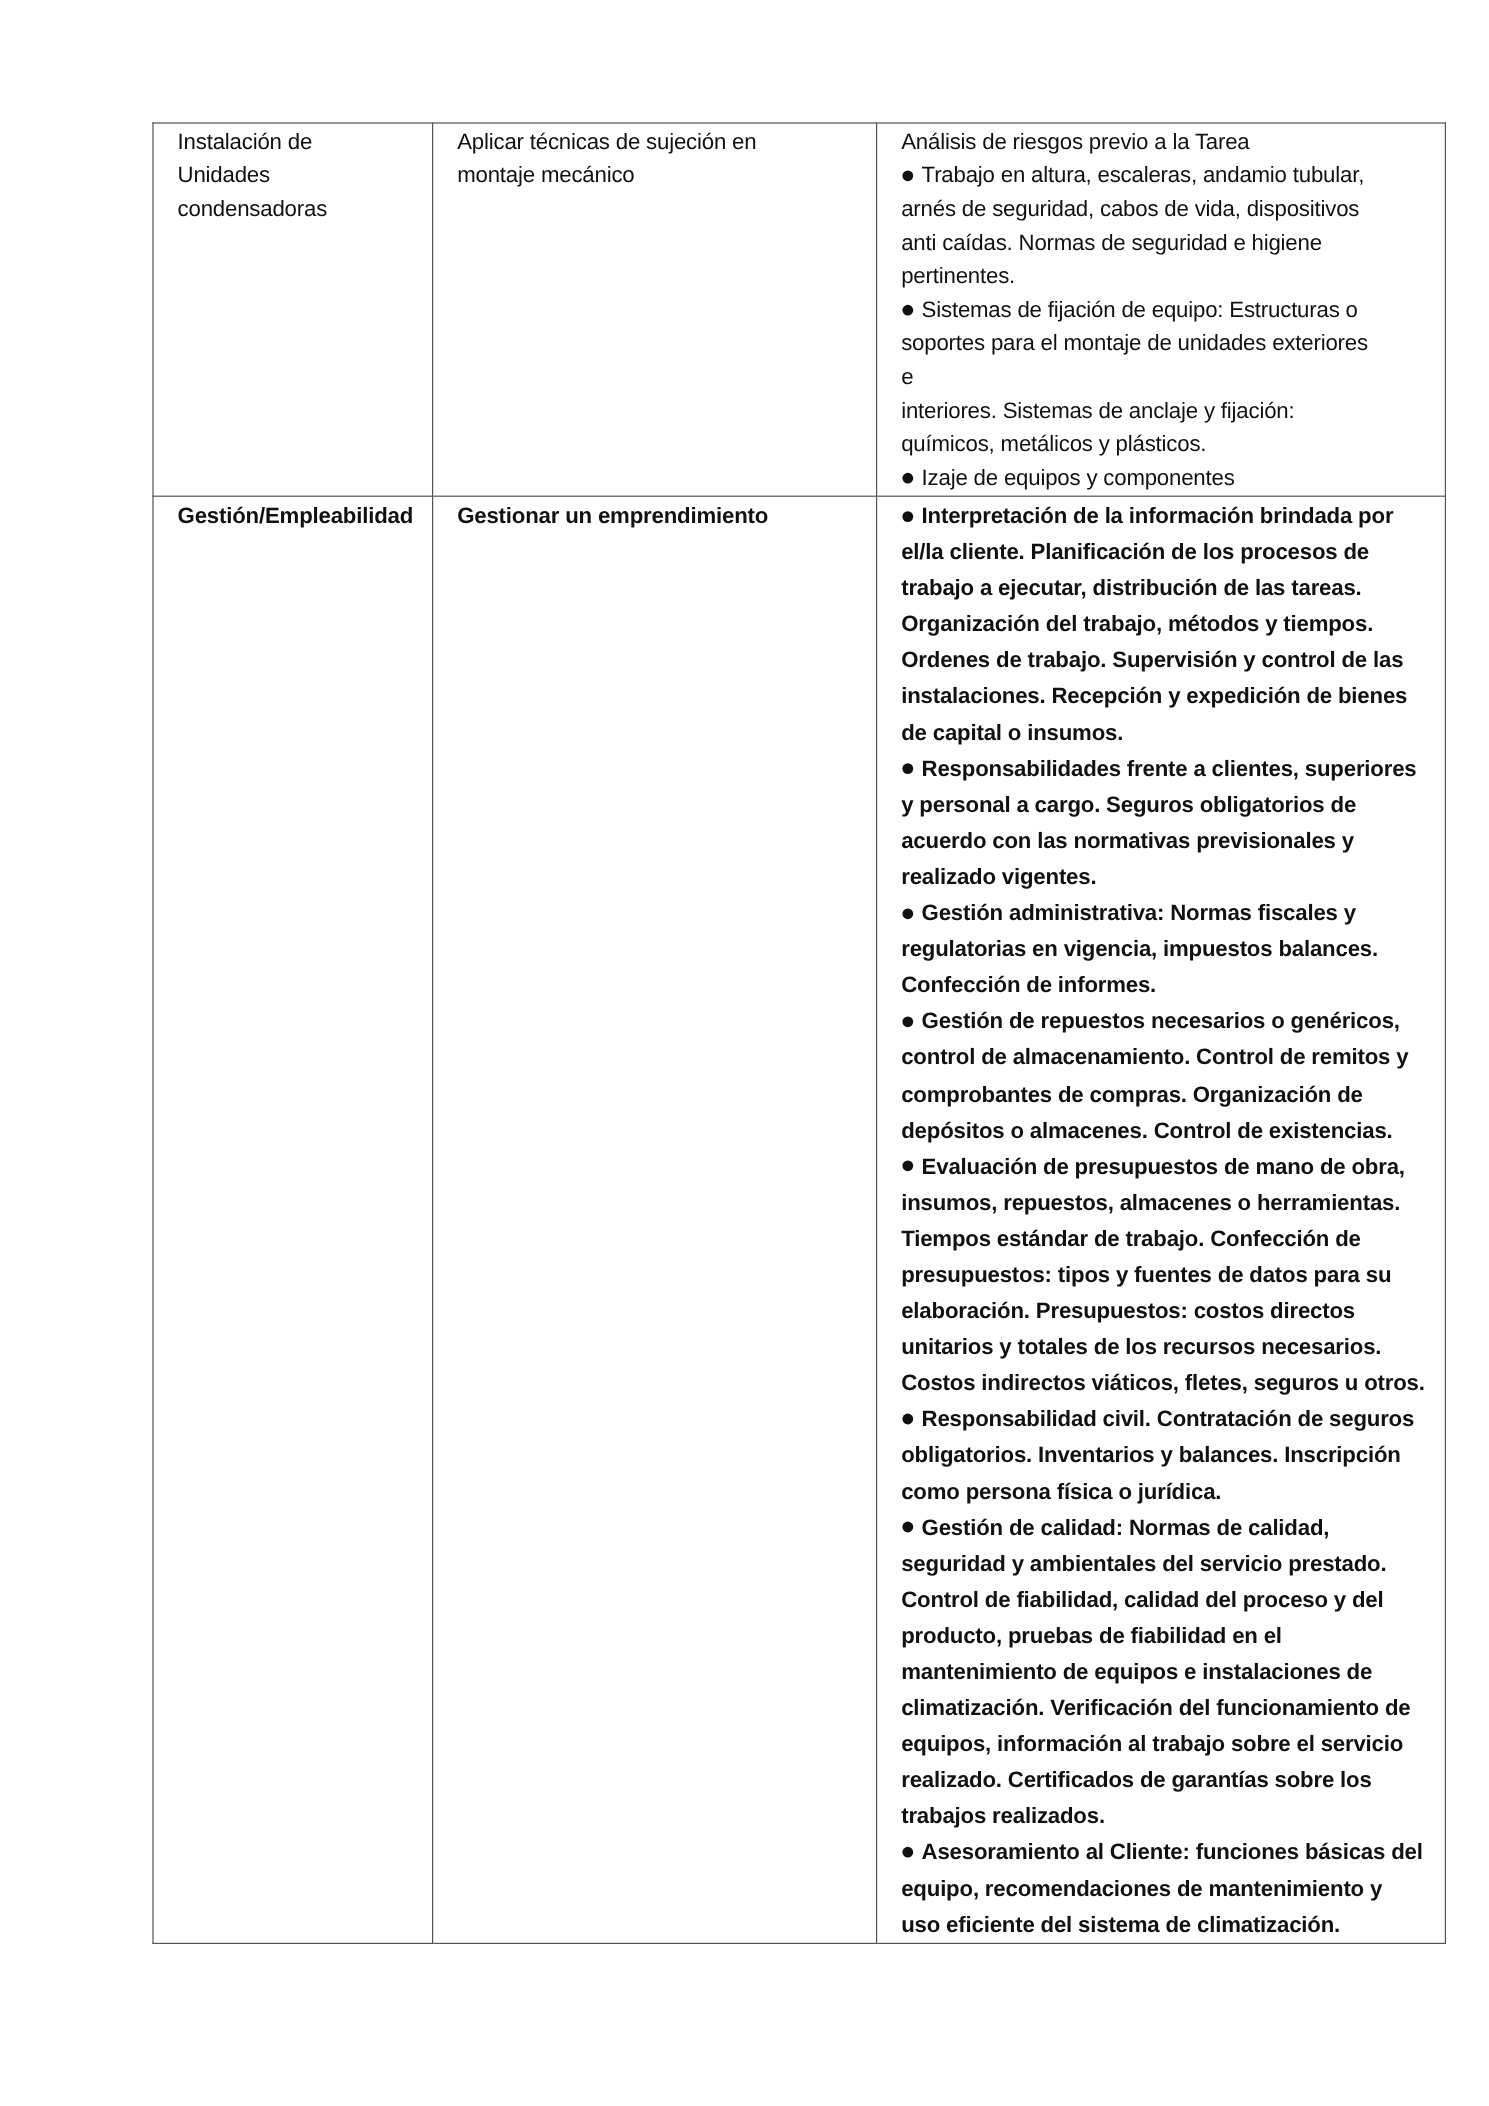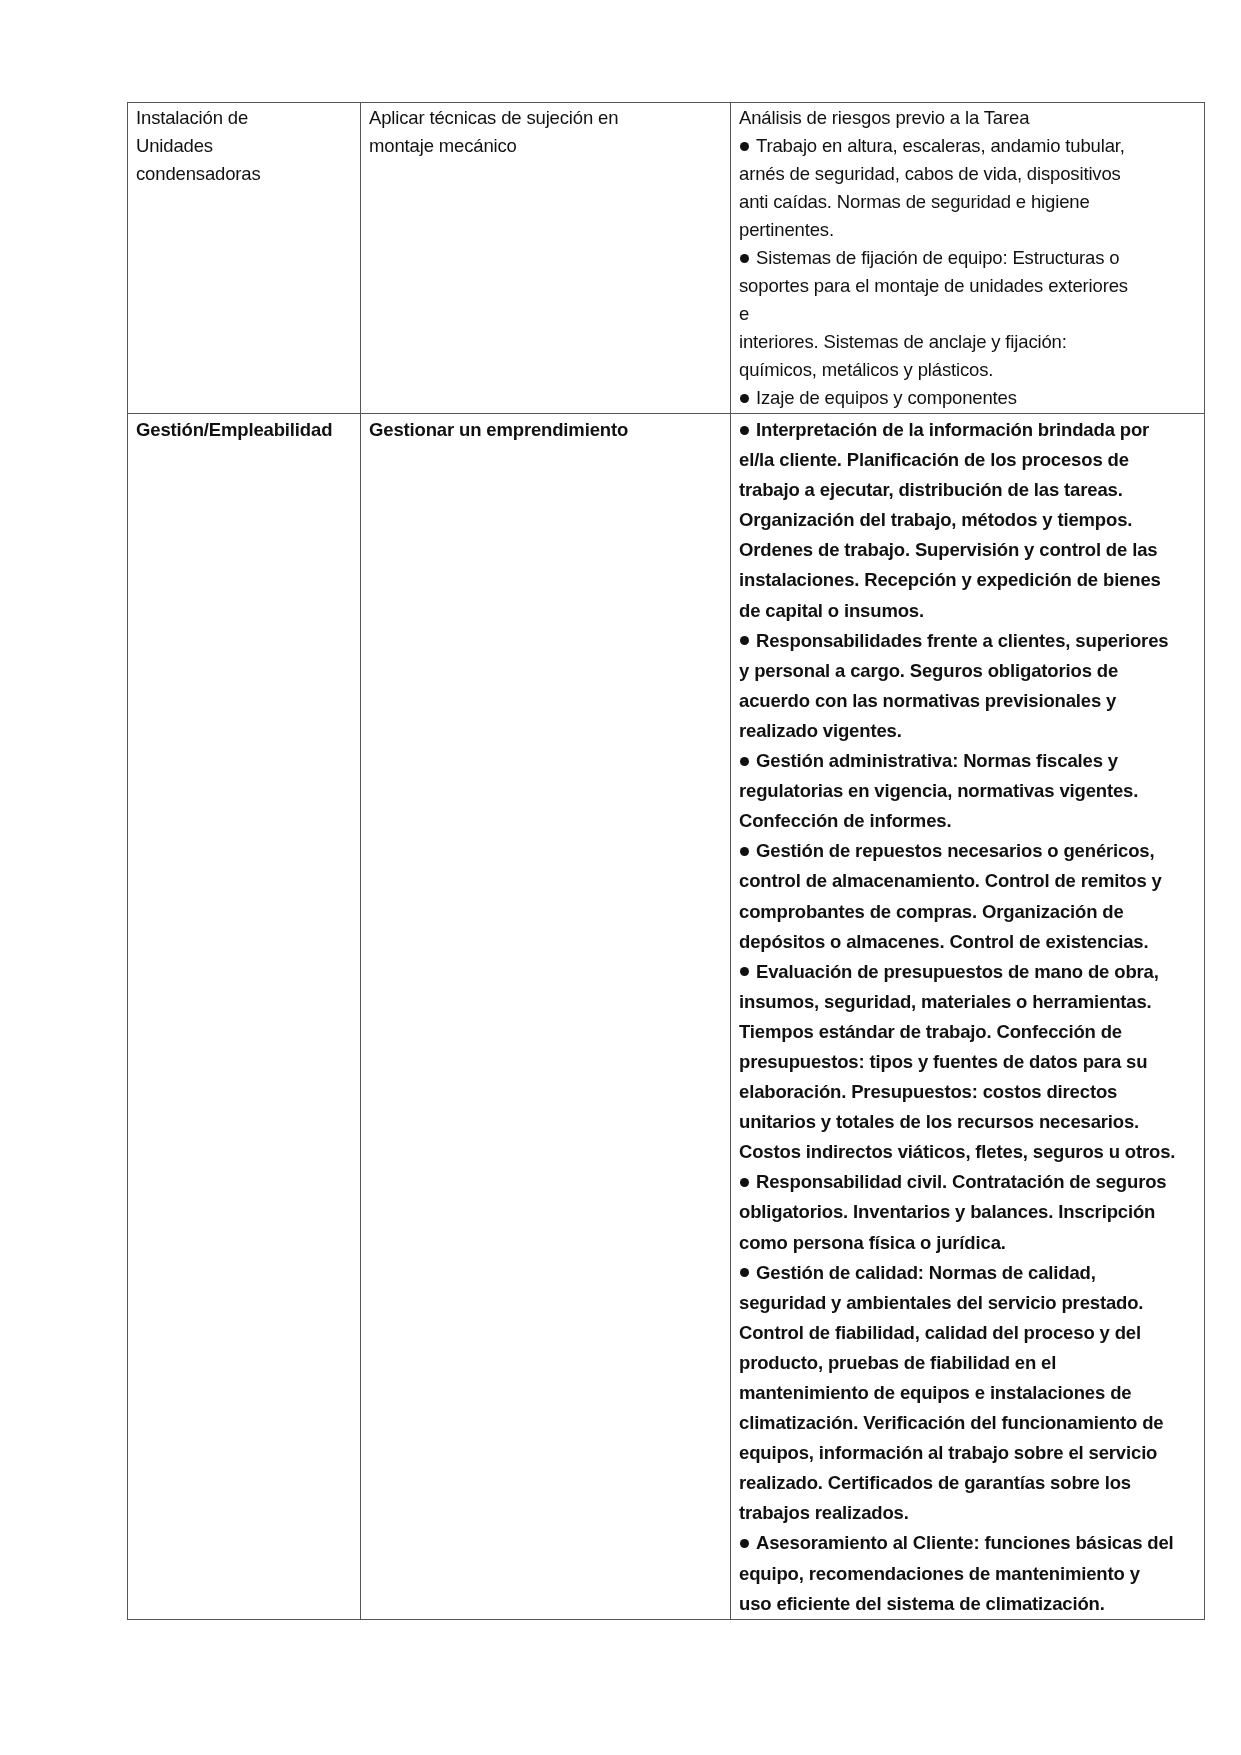--- a/index.html
+++ b/index.html
@@ -20,21 +20,21 @@
     padding: 1px 8px 0 8px;
     font-size: 18.5px;
     letter-spacing: -0.15px;
     word-wrap: break-word;
   }
   col.c1 { width: 233px; }
   col.c2 { width: 370px; }
   col.c3 { width: 474px; }
   tr.row1 td { height: 309px; line-height: 28px; }
   tr.row2 td { height: 1201px; line-height: 30.1px; font-weight: bold; }
-  .line { display: block; white-space: nowrap; }
+  .line { display: block; white-space: nowrap; margin-left: 12px; }
   .bullet-icon { display: inline-block; width: 9px; height: 9px; border-radius: 50%; background: #111; margin: 0 7px 2px 1px; vertical-align: middle; }
 </style>
 </head>
 <body>
 
 <div class="page">
   <table class="doc-table">
     <colgroup>
         <col class="c1">
         <col class="c2">
@@ -78,28 +78,28 @@
             <span class="line"><span>trabajo a ejecutar, distribución de las tareas.</span></span>
             <span class="line"><span>Organización del trabajo, métodos y tiempos.</span></span>
             <span class="line"><span>Ordenes de trabajo. Supervisión y control de las</span></span>
             <span class="line"><span>instalaciones. Recepción y expedición de bienes</span></span>
             <span class="line"><span>de capital o insumos.</span></span>
             <span class="line"><span class="bullet-icon"></span><span>Responsabilidades frente a clientes, superiores</span></span>
             <span class="line"><span>y personal a cargo. Seguros obligatorios de</span></span>
             <span class="line"><span>acuerdo con las normativas previsionales y</span></span>
             <span class="line"><span>realizado vigentes.</span></span>
             <span class="line"><span class="bullet-icon"></span><span>Gestión administrativa: Normas fiscales y</span></span>
-            <span class="line"><span>regulatorias en vigencia, normativas vigentes.</span></span>
+            <span class="line"><span>regulatorias en vigencia, impuestos balances.</span></span>
             <span class="line"><span>Confección de informes.</span></span>
             <span class="line"><span class="bullet-icon"></span><span>Gestión de repuestos necesarios o genéricos,</span></span>
             <span class="line"><span>control de almacenamiento. Control de remitos y</span></span>
             <span class="line"><span>comprobantes de compras. Organización de</span></span>
             <span class="line"><span>depósitos o almacenes. Control de existencias.</span></span>
             <span class="line"><span class="bullet-icon"></span><span>Evaluación de presupuestos de mano de obra,</span></span>
-            <span class="line"><span>insumos, seguridad, materiales o herramientas.</span></span>
+            <span class="line"><span>insumos, repuestos, almacenes o herramientas.</span></span>
             <span class="line"><span>Tiempos estándar de trabajo. Confección de</span></span>
             <span class="line"><span>presupuestos: tipos y fuentes de datos para su</span></span>
             <span class="line"><span>elaboración. Presupuestos: costos directos</span></span>
             <span class="line"><span>unitarios y totales de los recursos necesarios.</span></span>
             <span class="line"><span>Costos indirectos viáticos, fletes, seguros u otros.</span></span>
             <span class="line"><span class="bullet-icon"></span><span>Responsabilidad civil. Contratación de seguros</span></span>
             <span class="line"><span>obligatorios. Inventarios y balances. Inscripción</span></span>
             <span class="line"><span>como persona física o jurídica.</span></span>
             <span class="line"><span class="bullet-icon"></span><span>Gestión de calidad: Normas de calidad,</span></span>
             <span class="line"><span>seguridad y ambientales del servicio prestado.</span></span>

